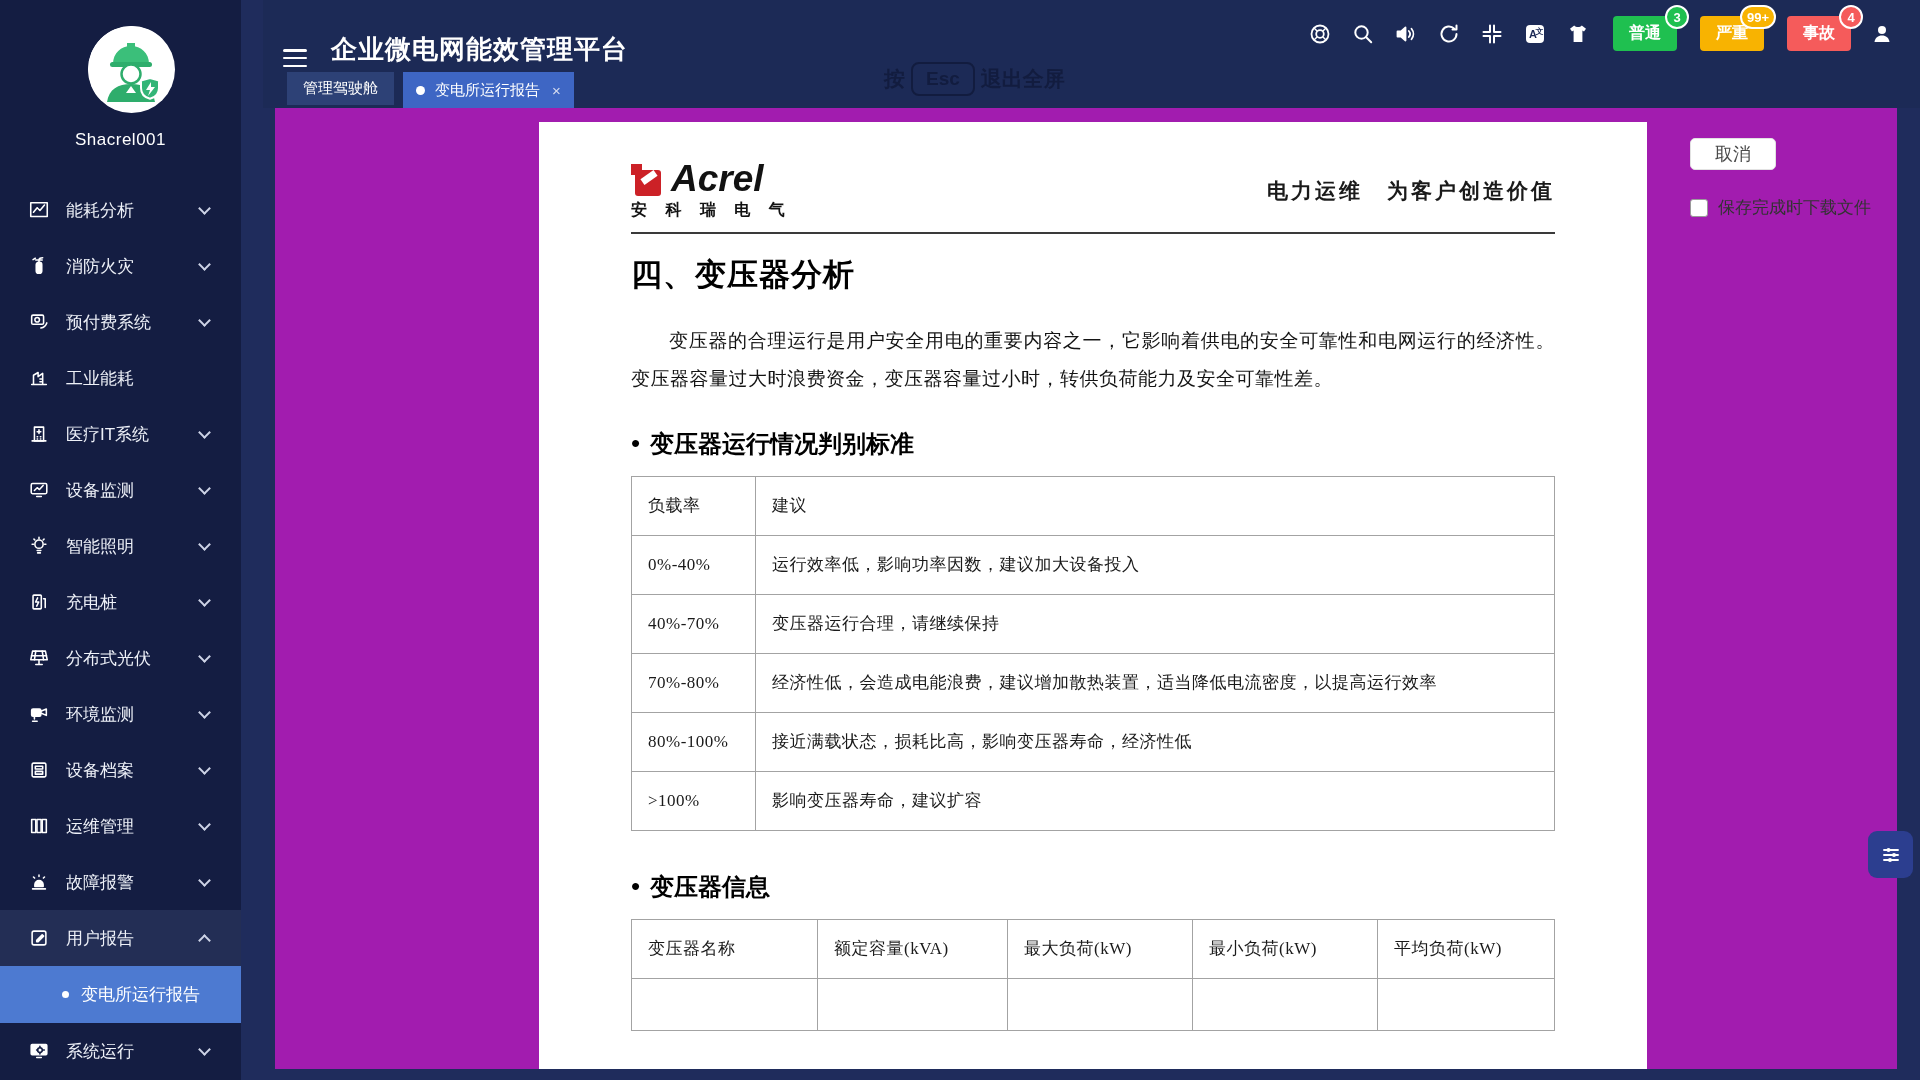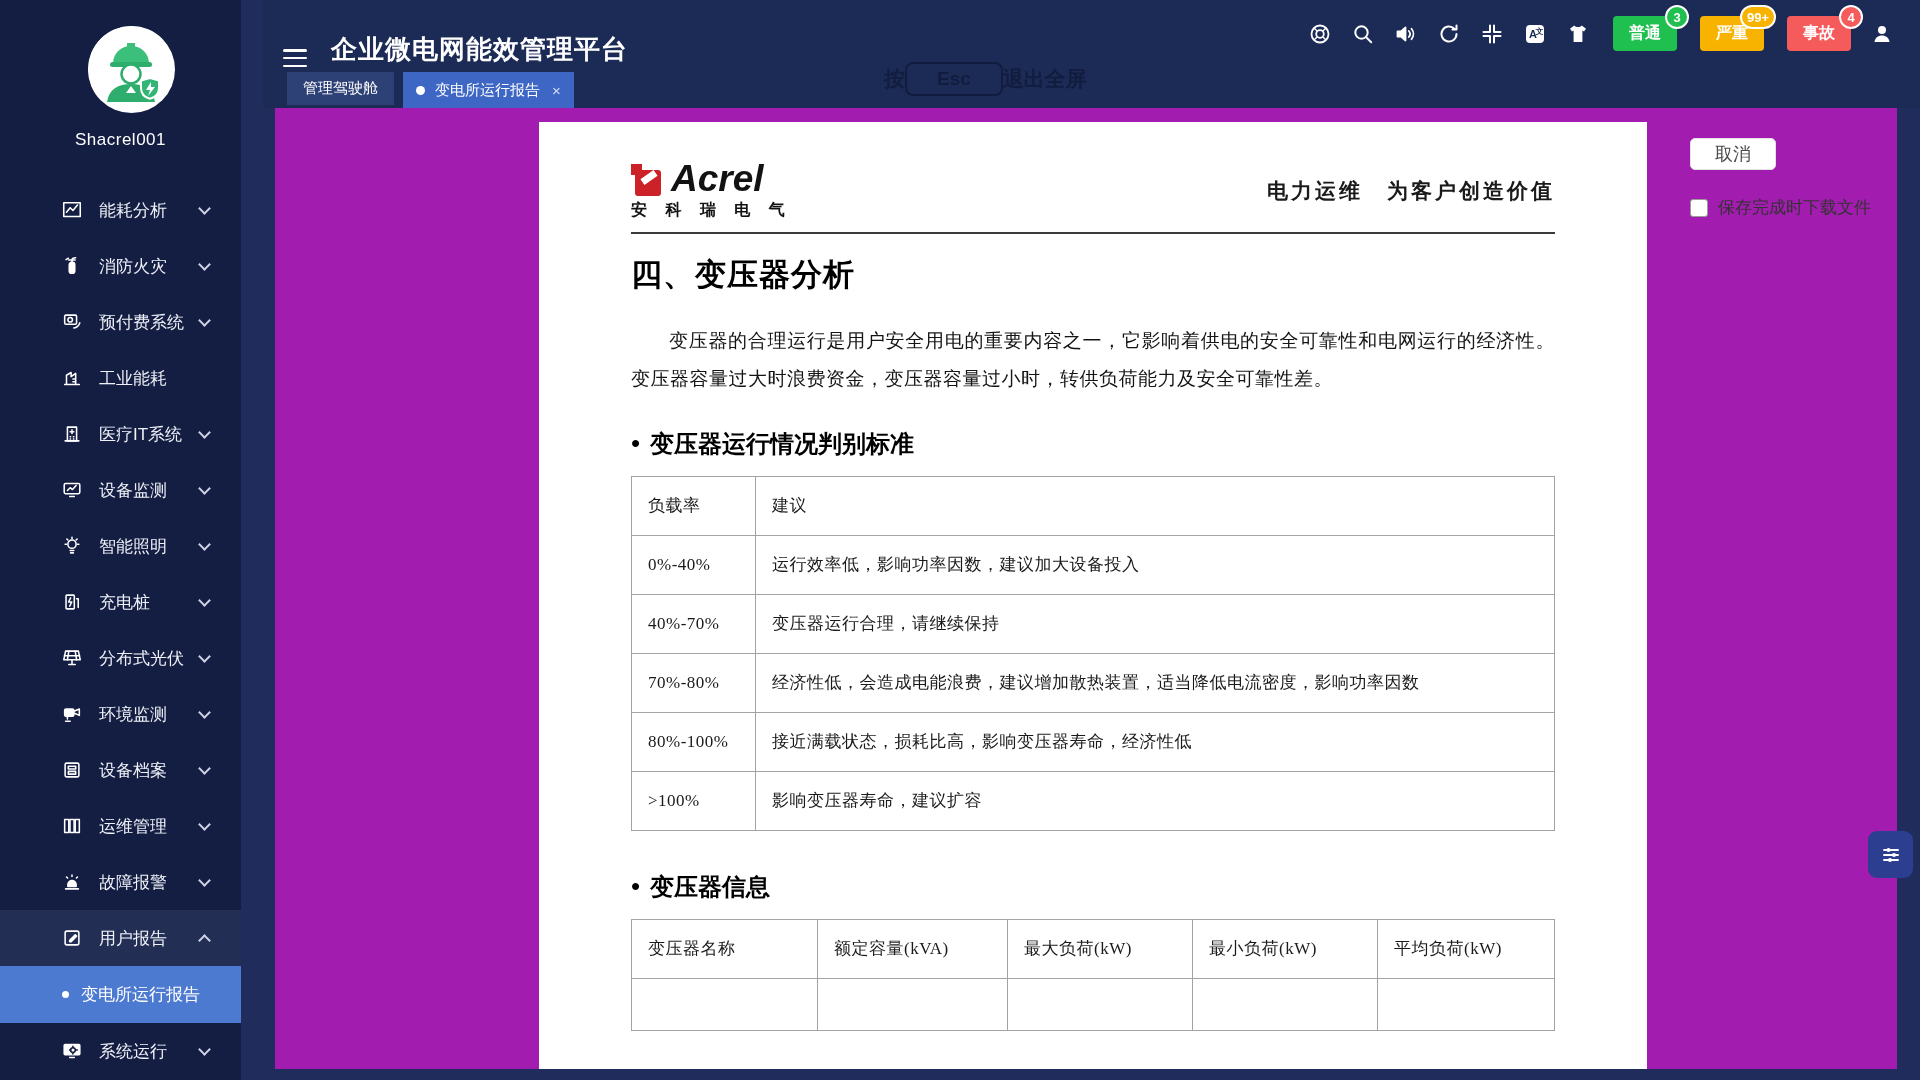--- a/index.html
+++ b/index.html
@@ -6,21 +6,21 @@
   html,body { background:#0d142e; }
   .screen {
     position:relative; width:1920px; height:1080px; overflow:hidden;
     background:#1f2c5c; font-family:"Liberation Sans","DejaVu Sans",sans-serif;
   }
   
   .sidebar { position:absolute; left:0; top:0; width:241px; height:1080px; background:#141d42; z-index:5; }
   .avatar-wrap { position:absolute; left:88px; top:26px; width:87px; height:87px; border-radius:50%; background:#fff; overflow:hidden; }
   .user-name { position:absolute; top:130px; left:0; width:100%; text-align:center; color:#ffffff; font-size:17px; letter-spacing:.5px; }
   .menu { position:absolute; top:182px; left:0; width:100%; }
-  .menu-item { position:relative; height:56px; display:flex; align-items:center; padding-left:61px; color:#eef1f8; font-size:17px; cursor:pointer; }
+  .menu-item { position:relative; height:56px; display:flex; align-items:center; padding-left:28px; color:#eef1f8; font-size:17px; cursor:pointer; }
   .menu-item .mi-icon { width:22px; height:22px; margin-right:16px; flex:0 0 22px; display:flex; align-items:center; }
   .menu-item.expanded { background:#232e55; }
   .chev { position:absolute; right:32px; width:9px; height:9px; border-right:2px solid #cdd3e6; border-bottom:2px solid #cdd3e6; transform:rotate(45deg); top:22px; }
   .chev.up { transform:rotate(-135deg); top:26px; }
   .submenu-item { height:57px; background:#4d7ad1; display:flex; align-items:center; padding-left:62px; color:#ffffff; font-size:17px; cursor:pointer; }
   .submenu-item .dot { width:7px; height:7px; border-radius:50%; background:#ffffff; margin-right:12px; }
   
   .header { position:absolute; left:263px; top:0; width:1657px; height:67px; background:#1c2a56; display:flex; align-items:flex-end; }
   .hamburger { margin-left:20px; width:24px; height:18px; display:flex; flex-direction:column; justify-content:space-between; cursor:pointer; }
   .hamburger i { display:block; height:2.5px; background:#fff; border-radius:2px; }
@@ -30,21 +30,21 @@
   .alarm-btn { position:relative; min-width:64px; height:35px; border-radius:4px; color:#fff; font-size:16px; font-weight:700; display:flex; align-items:center; justify-content:center; padding:0 12px; cursor:pointer; margin-left:4px; }
   .alarm-badge { position:absolute; top:-11px; right:-12px; min-width:24px; height:24px; padding:0 5px; border-radius:12px; border:2px solid #ffffff; color:#fff; font-size:13px; font-weight:700; display:flex; align-items:center; justify-content:center; }
   
   .tabbar { position:absolute; left:263px; top:67px; width:1657px; height:41px; background:#1c2a56; display:flex; align-items:flex-start; padding:5px 9px 0 24px; }
   .tab { height:33px; background:#2d4176; color:#fff; font-size:15px; display:flex; align-items:center; padding:0 16px; margin-right:9px; cursor:pointer; }
   .tab.active { height:37px; background:#3e66c4; padding:0 13px; }
   .tab .tdot { width:9px; height:9px; border-radius:50%; background:#fff; margin-right:10px; }
   .tab .tclose { margin-left:12px; color:#d7dcf0; font-size:15px; line-height:1; cursor:pointer; }
   
   .esc-hint { position:absolute; left:884px; top:62px; display:flex; align-items:center; color:rgba(5,10,30,0.42); font-size:21px; font-weight:700; pointer-events:none; z-index:3; }
-  .esc-key { border:2px solid rgba(5,10,30,0.42); border-radius:8px; padding:4px 30px; margin:0 0; font-size:19px; }
+  .esc-key { border:2px solid rgba(5,10,30,0.42); border-radius:8px; padding:4px 13px; margin:0 6px; font-size:19px; }
   
   .main { position:absolute; left:263px; top:108px; width:1657px; height:972px; background:#1f2c5c; }
   .gray-panel { position:absolute; left:12px; top:0; width:1622px; height:961px; background:#a21caf; overflow:hidden; }
   .page { position:absolute; left:264px; top:14px; width:1108px; height:947px; background:#ffffff; overflow:hidden;
           font-family:"Liberation Serif","DejaVu Serif",serif; color:#111; padding:36px 92px 0 92px; }
   
   .brand-row { display:flex; justify-content:space-between; align-items:center; height:66px; }
   .logo-block { display:flex; flex-direction:column; }
   .logo-top { display:flex; align-items:flex-end; }
   .logo-mark { position:relative; width:34px; height:32px; margin-right:6px; }
@@ -405,21 +405,21 @@
             <tr>
               <td>0%-40%</td>
               <td>运行效率低，影响功率因数，建议加大设备投入</td>
             </tr>
             <tr>
               <td>40%-70%</td>
               <td>变压器运行合理，请继续保持</td>
             </tr>
             <tr>
               <td>70%-80%</td>
-              <td>经济性低，会造成电能浪费，建议增加散热装置，适当降低电流密度，影响功率因数</td>
+              <td>经济性低，会造成电能浪费，建议增加散热装置，适当降低电流密度，以提高运行效率</td>
             </tr>
             <tr>
               <td>80%-100%</td>
               <td>接近满载状态，损耗比高，影响变压器寿命，经济性低</td>
             </tr>
             <tr>
               <td>&gt;100%</td>
               <td>影响变压器寿命，建议扩容</td>
             </tr>
           </tbody>

